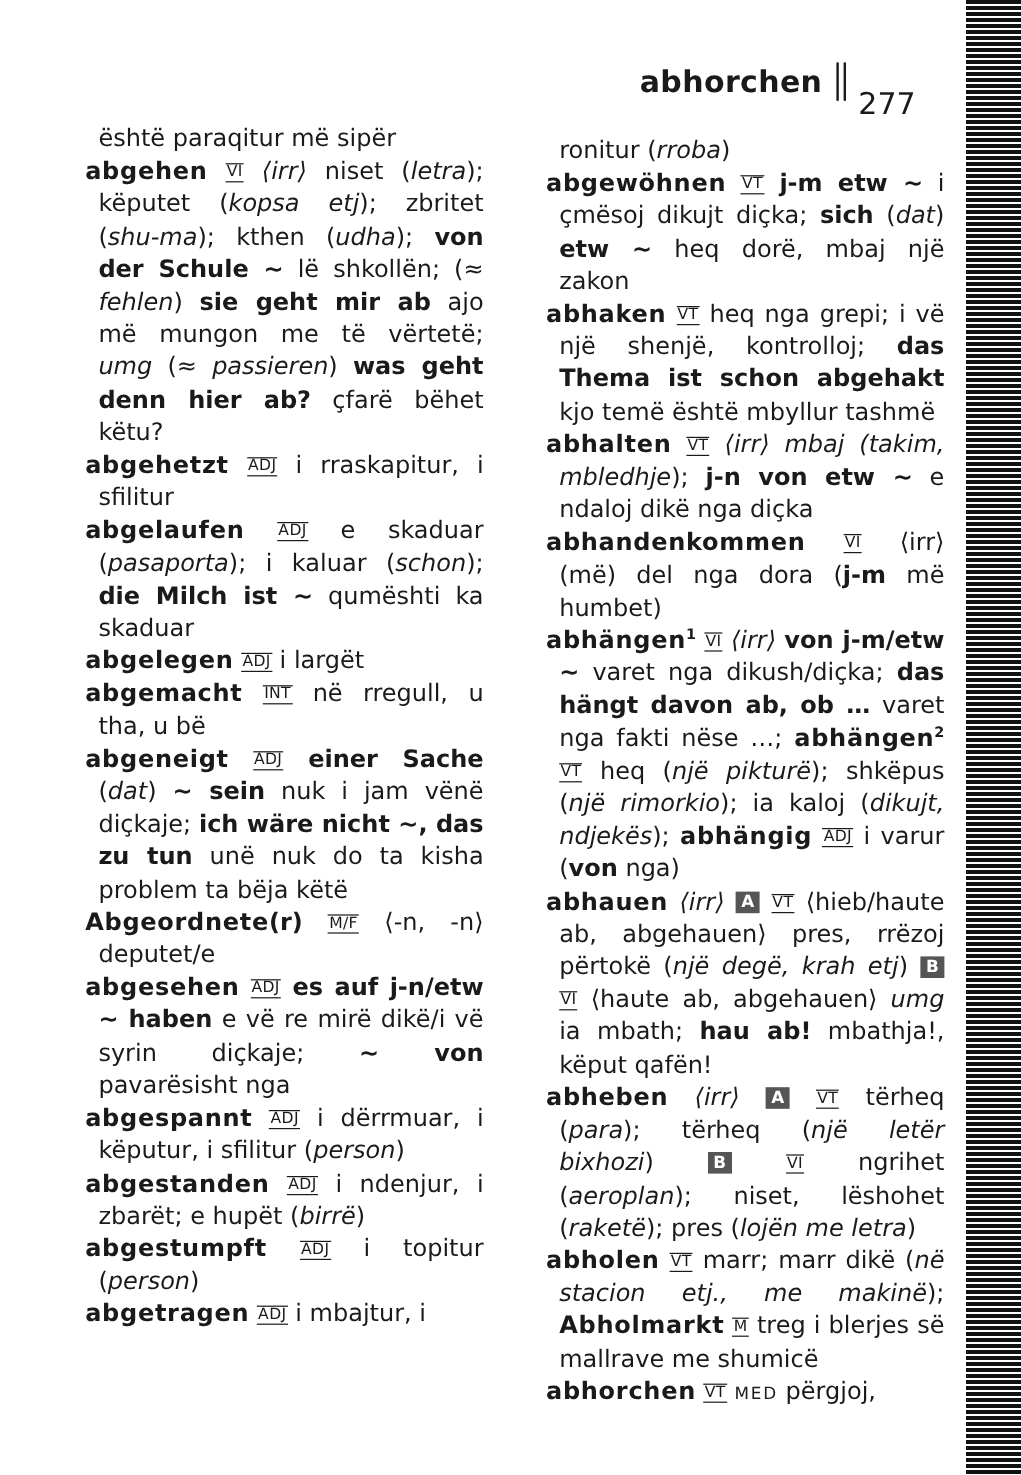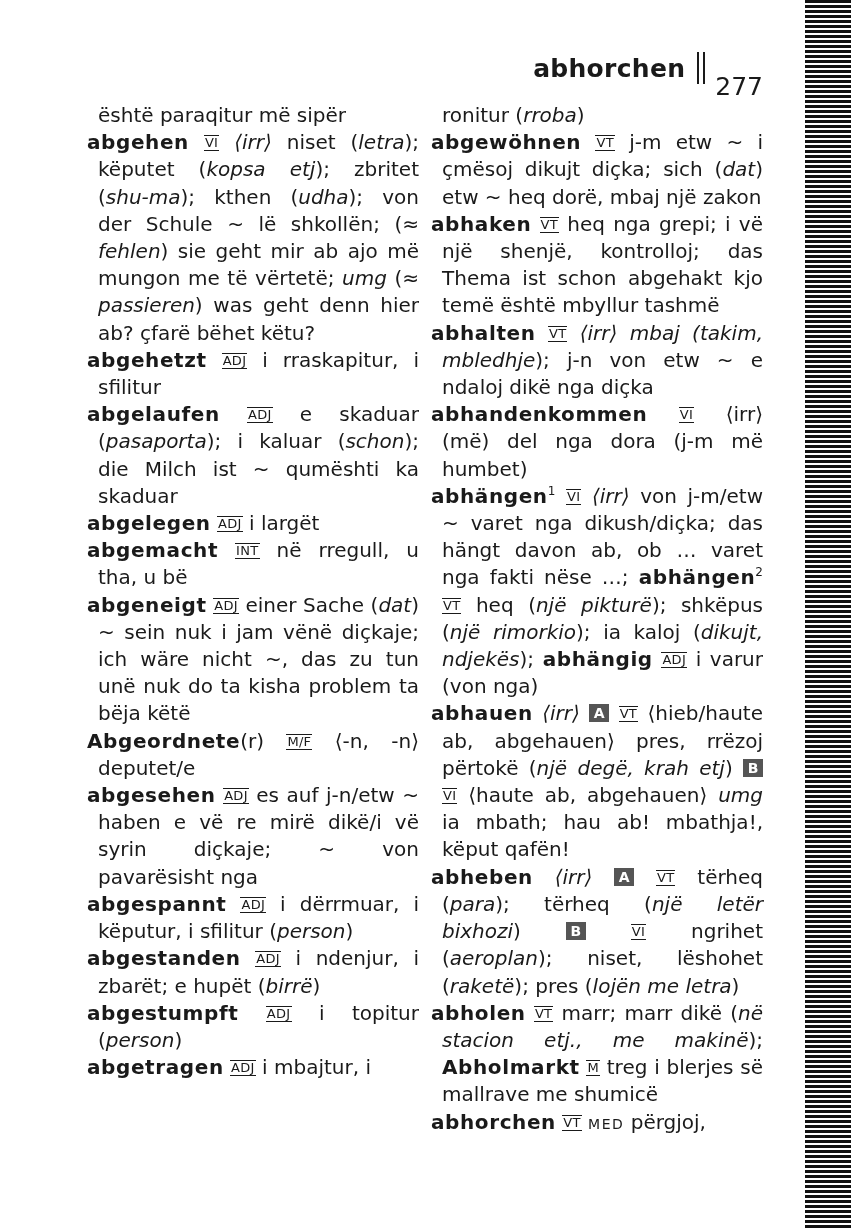--- a/index.html
+++ b/index.html
@@ -20,26 +20,26 @@
     }
     .header .pagenum { font-size:25px; font-weight:normal;margin-top:36px; }
     .thumb {
       position:absolute; top:0; left:805px; width:46px; height:1229px;
       background: repeating-linear-gradient(to bottom, #111 0px, #111 3px, #fff 3px, #fff 5px);
     }
     .col {
       position:absolute; top:102px; width:332px;
       font-size:20px; line-height:27.2px; text-align:justify; hyphens:manual;
     }
-    .col.left { left:71px;margin-left:16px; }
-    .col.right { left:431px; }
+    .col.left { left:71px; }
+    .col.right { left:455px;margin-top:10px; }
     .entry { padding-left:11px; text-indent:-11px; }
     .entry.cont { padding-left:11px; text-indent:0; }
     .hw { font-weight:bold; font-size:20px; letter-spacing:0.6px; }
-    .b { font-weight:normal; }
+    .b { font-weight:bold; }
     .i { font-style:italic; font-weight:normal; }
     .tag {
       display:inline-block; font-size:13px; line-height:14px; padding:0 1px;
       border-top:1.5px solid #1a1a1a; border-bottom:1.5px solid #1a1a1a;
       text-indent:0; vertical-align:2px; letter-spacing:0.3px;
     }
     .badge {
       display:inline-block; background:#555; color:#fff; font-weight:bold;
       font-size:14px; line-height:18px; width:20px; text-align:center; text-indent:0;
       vertical-align:2px;

